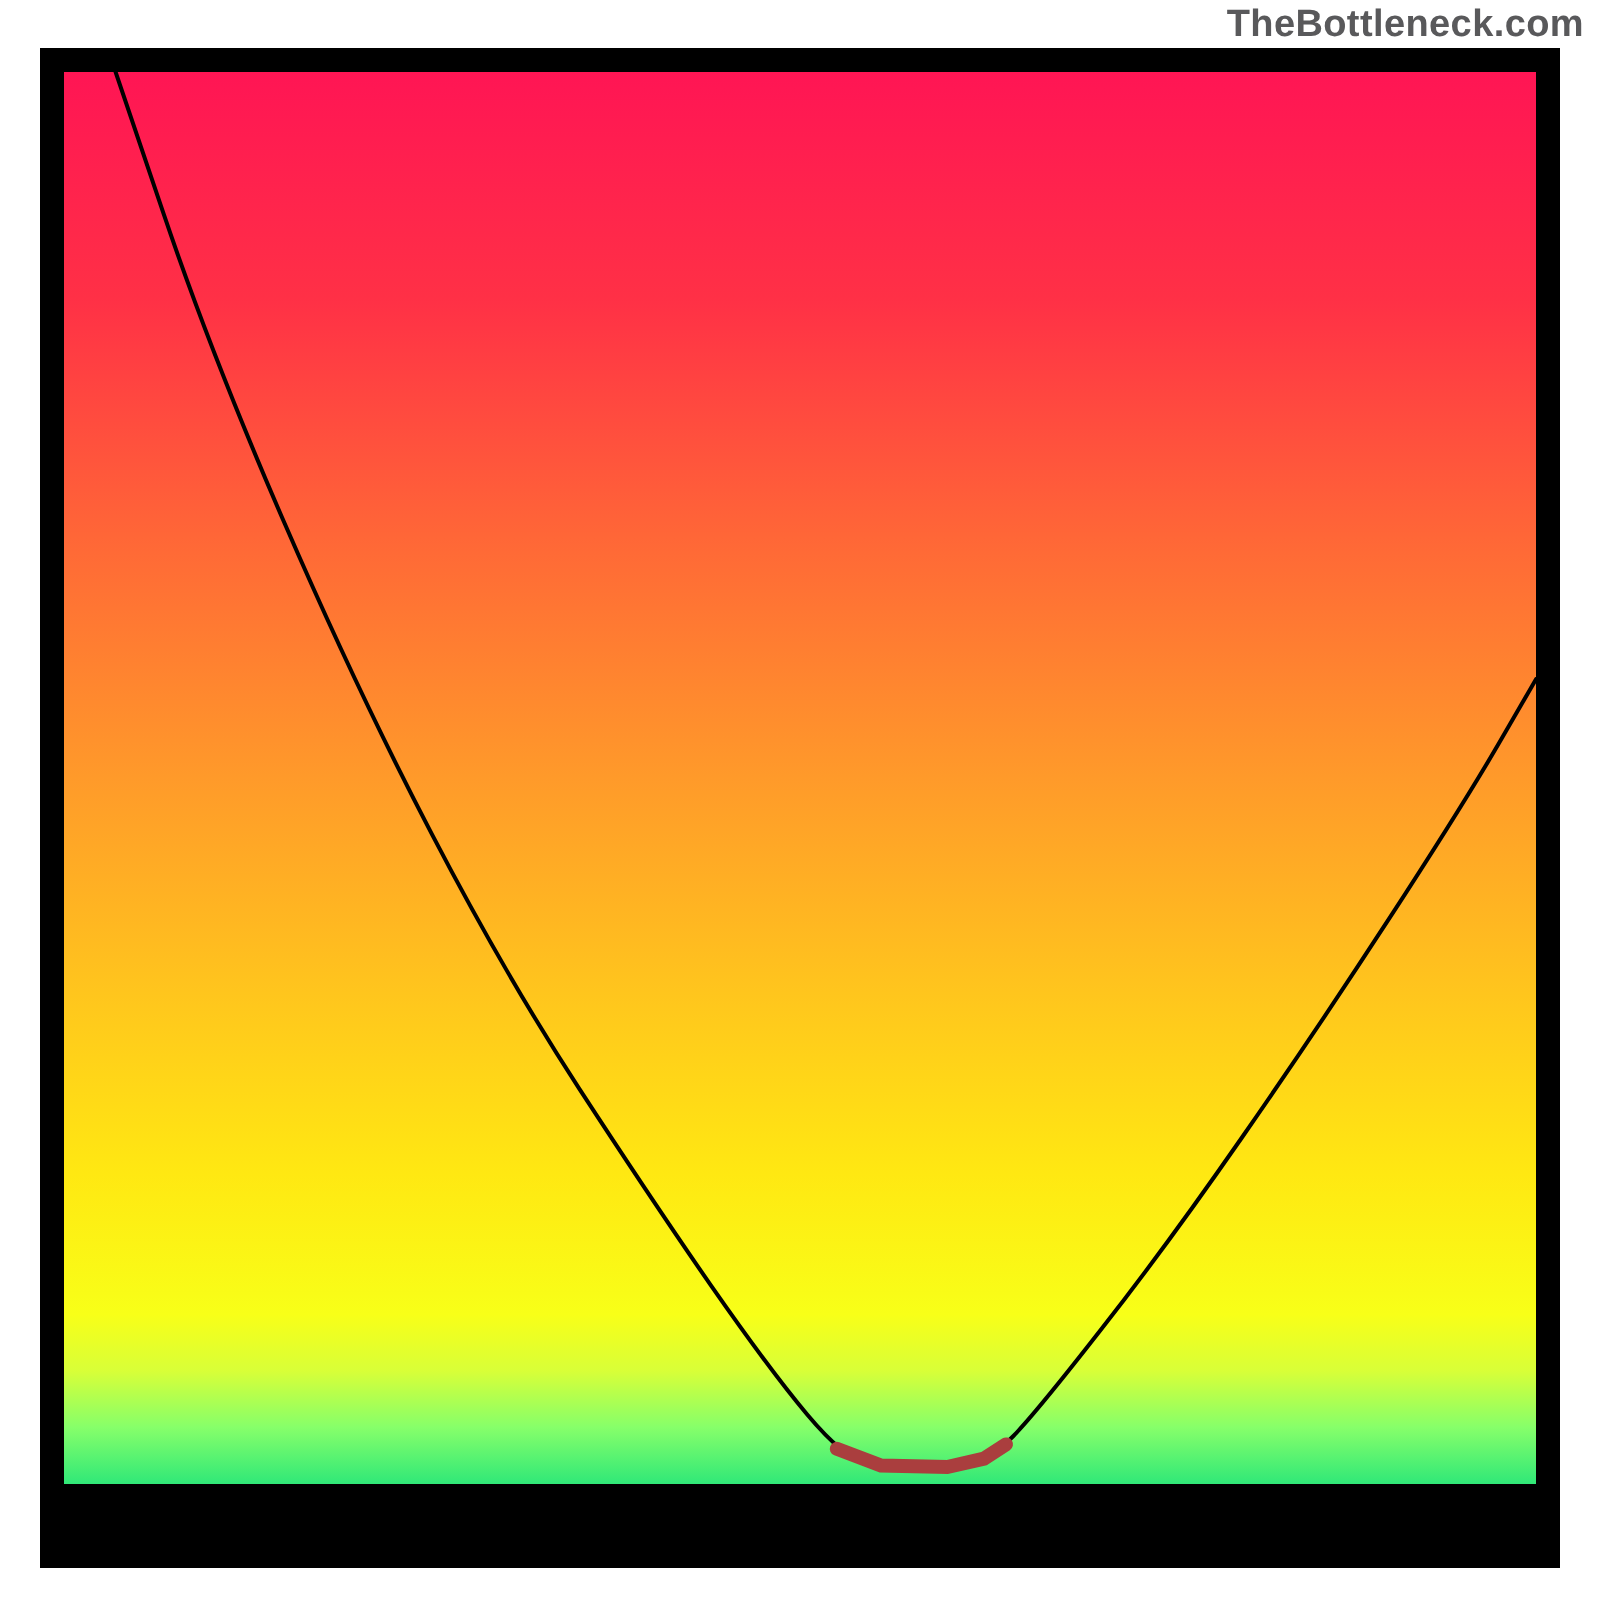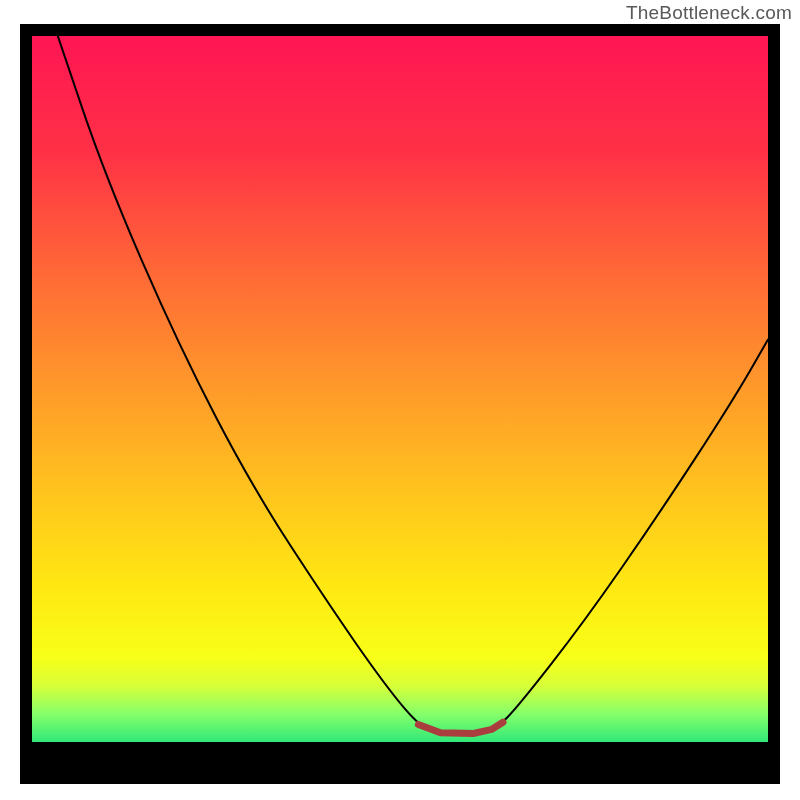--- a/index.html
+++ b/index.html
@@ -12,21 +12,21 @@
     position: relative;
     width: 800px;
     height: 800px;
     background: #ffffff;
   }
   .watermark {
     position: absolute;
     top: 2px;
     right: 8px;
     font-size: 19px;
-    font-weight: 400;
+    font-weight: 700;
     color: #59595b;
     letter-spacing: 0.2px;
     z-index: 10;
   }
   .chart-area {
     position: absolute;
     left: 20px;
     top: 24px;
     width: 760px;
     height: 760px;

